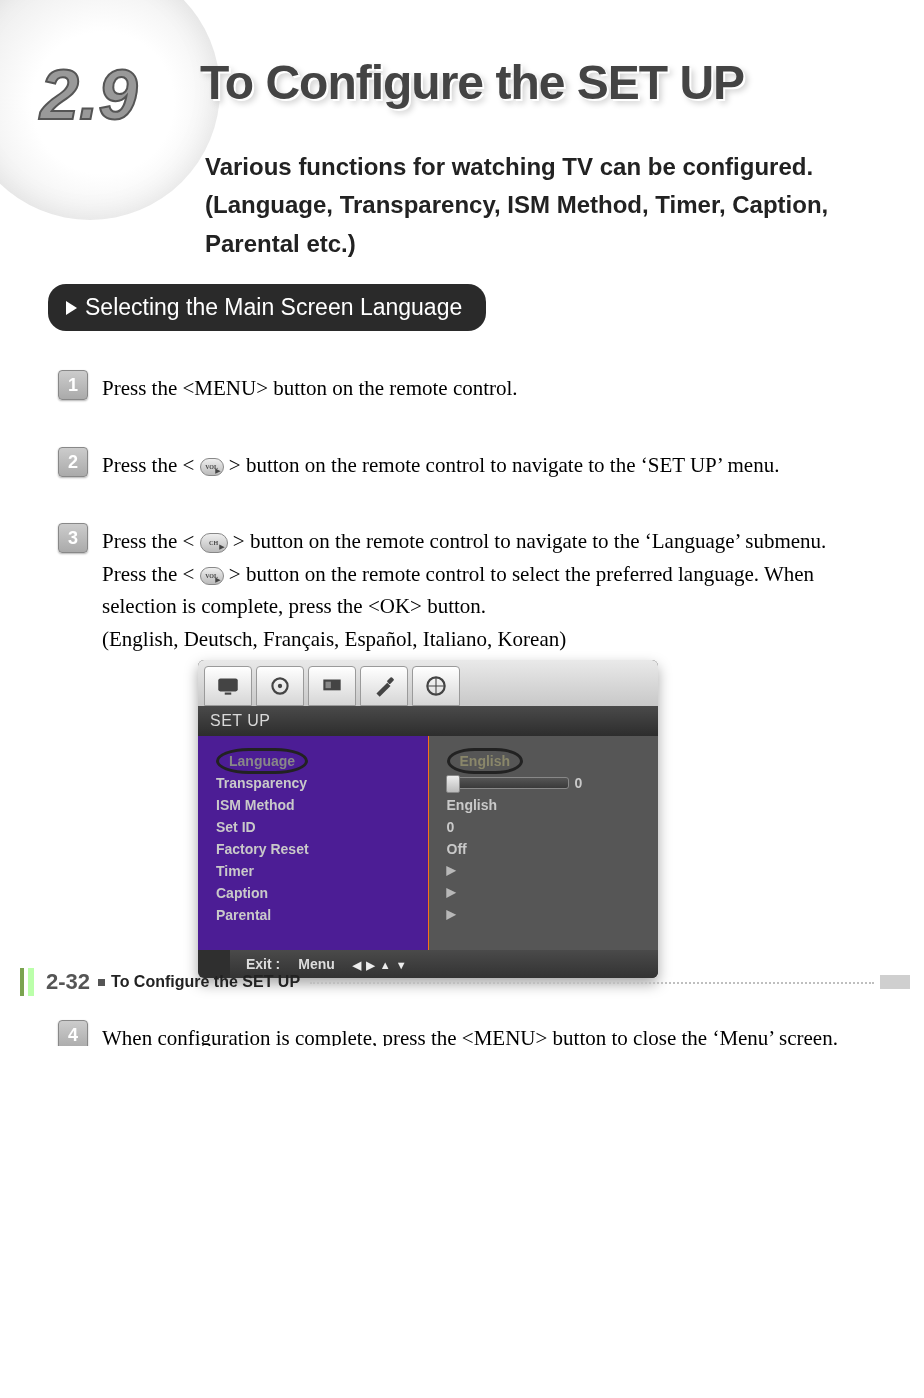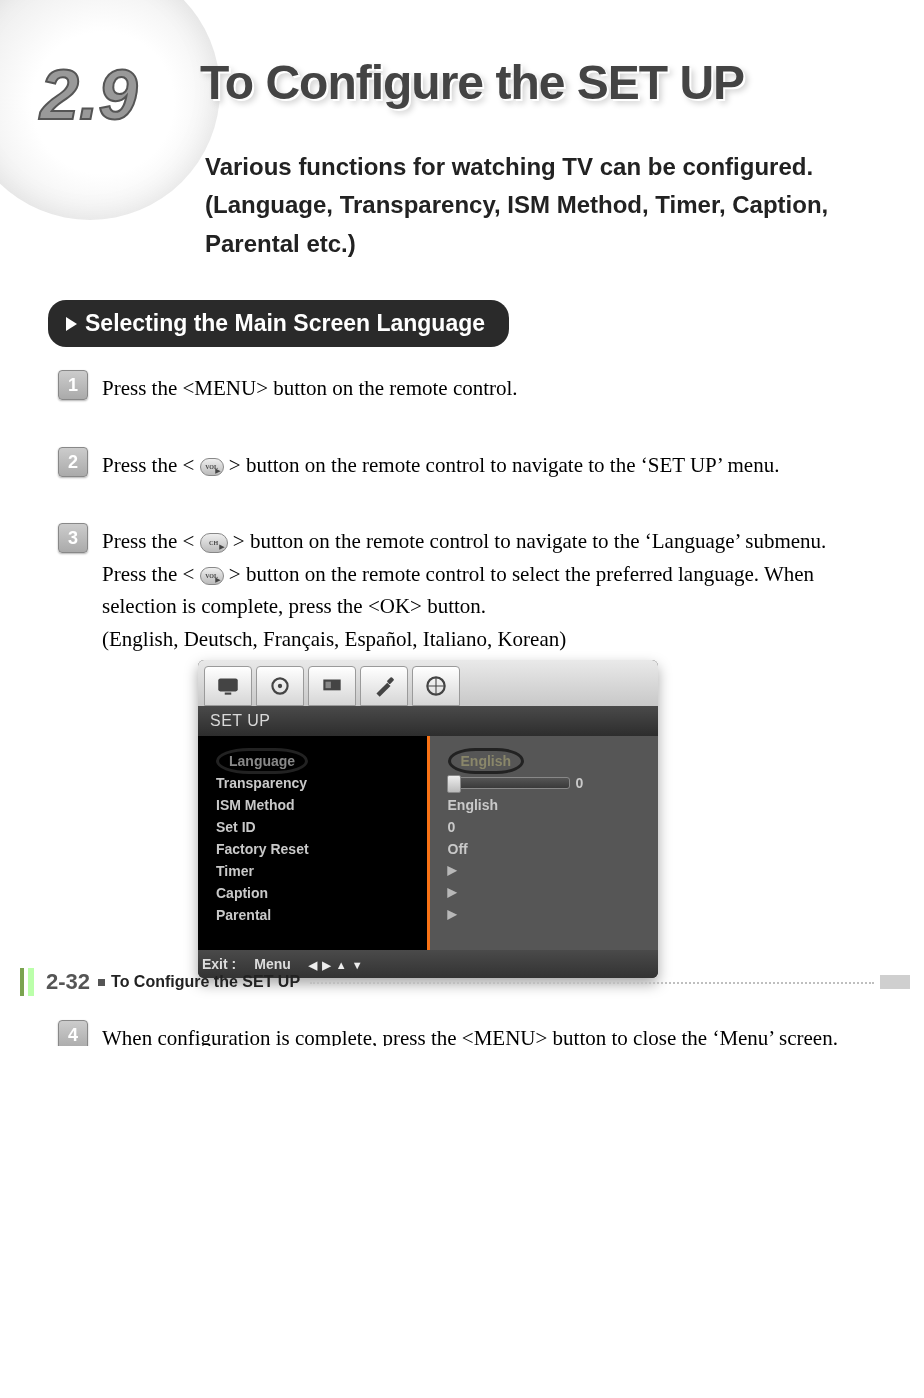--- a/index.html
+++ b/index.html
@@ -51,24 +51,24 @@
     left: 205px;
     top: 148px;
     font-size: 24px;
     color: #222;
     font-weight: 700;
     line-height: 1.6;
   }
   .h2-bar {
     position: absolute;
     left: 48px;
-    top: 300px;
+    top: 284px;
     background: #2a2a2a;
     color: #fff;
-    font-weight: 700;
+    font-weight: 400;
     font-size: 23px;
     padding: 10px 24px 10px 18px;
     border-radius: 18px;
     display: inline-flex;
     align-items: center;
     gap: 8px;
   }
   .h2-bar .tri {
     width: 0; height: 0;
     border-top: 7px solid transparent;
@@ -161,21 +161,21 @@
     background:#565656;
   }
   .osd-left, .osd-right {
     flex:1;
     padding:14px 14px 24px 18px;
     font-size:14px;
     font-weight:700;
     color:#c9c9c9;
     line-height:1.6;
   }
-  .osd-left { border-right: 3px solid #f97316; background:#000000; }
+  .osd-left { border-right: 1px solid #f97316; background:#4c1d95; }
   .osd-row { height:22px; display:flex;align-items:center; }
   .circled {
     display:inline-block;
     border:3px solid #222;
     border-radius:50%/70%;
     padding:1px 10px;
     color:#888;
     line-height:18px;
   }
   .circled.right { color:#8a876a; }
@@ -185,22 +185,22 @@
   .slider-track {
     width:120px;height:10px;border:1px solid #888;background:linear-gradient(#555,#3a3a3a);border-radius:3px;position:relative;
   }
   .slider-thumb { position:absolute;left:-2px;top:-3px;width:12px;height:16px;background:linear-gradient(#eee,#bbb);border:1px solid #888;border-radius:2px;}
   .osd-right .tri-small::before { content:"▶"; color:#b8b8b8; font-size:12px; }
   .osd-footer {
     background:linear-gradient(#4a4a4a,#333);
     color:#ddd;
     font-size:14px;
     font-weight:700;
-    padding:6px 4px;
-    display:flex;align-items:flex-start;gap:18px;
+    padding:6px 16px;
+    display:flex;align-items:flex-start;gap:18px;margin-left:32px;
   }
   .osd-footer .arrows::before { content:"◀ ▶ ▲ ▼"; letter-spacing:1px; font-size:11px; color:#eee;}
   
   .page-footer {
     position:absolute;
     left:20px;
     bottom:50px;
     width:890px;
     display:flex;
     align-items:center;

